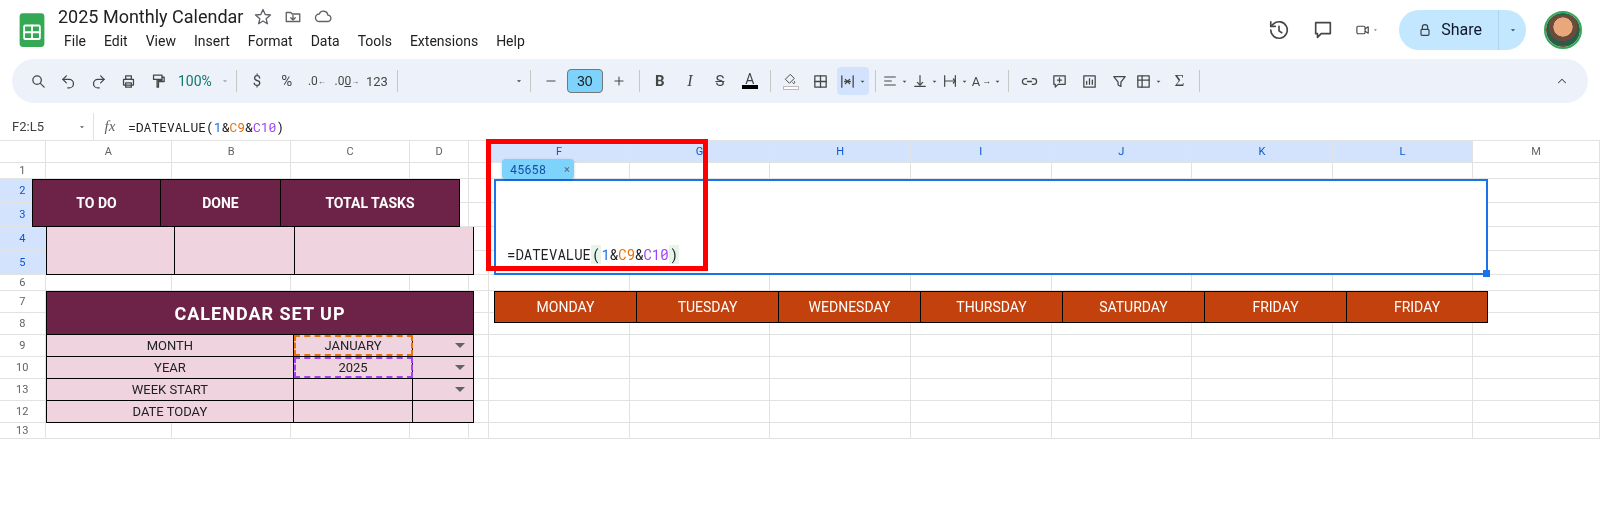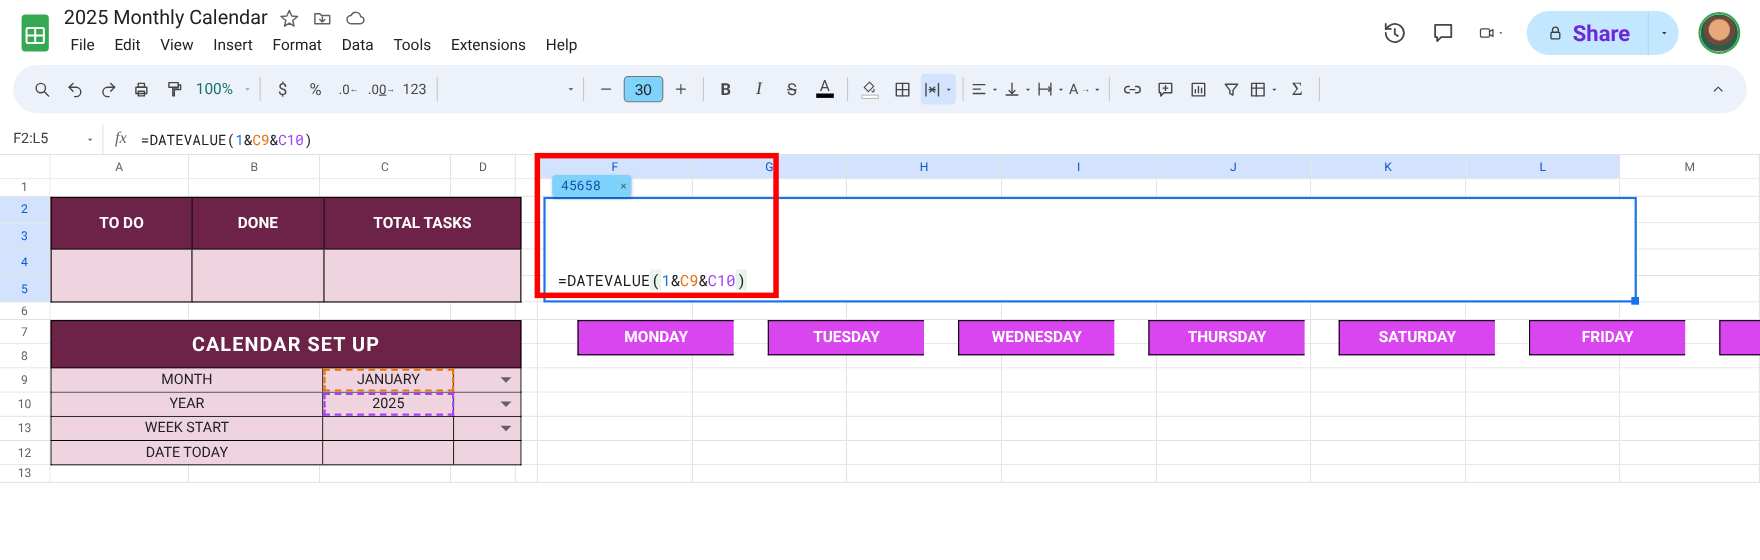--- a/index.html
+++ b/index.html
@@ -12,21 +12,21 @@
   .title-row { display:flex; align-items:center; gap:10px; padding-left:2px;}
   .doc-title { font-size:18px; color:#202124; letter-spacing:0px; }
   .title-icon { width:20px; height:20px; display:flex; align-items:center; justify-content:center; color:#5f6368; cursor:pointer;}
   .menu-row { display:flex; gap:2px; padding-top:2px;}
   .menu-item { font-size:14px; color:#202124; padding:4px 8px; border-radius:4px; cursor:pointer;}
   .title-spacer { flex:1; }
   .title-right { display:flex; align-items:center; gap:20px; padding-right:8px;}
   .hdr-icon { width:24px; height:24px; display:flex; align-items:center; justify-content:center; color:#444746; cursor:pointer;}
   .share-wrap { display:flex; align-items:center; background:#c2e7ff; border-radius:40px; height:40px; overflow:hidden;}
   .share-main { display:flex; align-items:center; gap:8px; padding:0 16px 0 18px; height:100%; cursor:pointer;}
-  .share-main .lbl { font-size:20px; font-weight:700; color:#6d28d9;}
+  .share-main .lbl { font-size:16px; font-weight:400; color:#0f172a;}
   .share-drop { width:28px; height:100%; display:flex; align-items:center; justify-content:center; border-left:1px solid rgba(0,0,0,0.08); cursor:pointer;}
   .avatar { width:34px; height:34px; border-radius:50%; background: radial-gradient(circle at 50% 40%, #e8a87c 0 40%, #6b4c3b 42% 60%, #2a5c4a 62% 100%); border:2px solid transparent; outline:2px solid #34a853; outline-offset:0px;}
   
   .toolbar-wrap { padding:6px 12px 0 12px; }
   .toolbar { background:#edf2fa; border-radius:24px; height:44px; display:flex; align-items:center; padding:0 12px; gap:2px; }
   .tb-btn { min-width:28px; height:28px; display:flex; align-items:center; justify-content:center; color:#444746; border-radius:4px; cursor:pointer; font-size:14px;}
   .tb-sep { width:1px; height:22px; background:#c7c7c7; margin:0 4px;}
   .tb-txt { font-size:14px; color:#0f766e; padding:0 4px;}
   .font-size-box { display:flex; align-items:center; gap:2px;}
   .font-size-input { width:36px; height:24px; border:1px solid #747775; border-radius:4px; text-align:center; font-size:14px; color:#202124; background:#7dd3fc;}
@@ -51,21 +51,21 @@
   .row-h { width:46px; text-align:center; font-size:11px; color:#5f6368; border-right:1px solid #e1e3e1; border-bottom:1px solid #e1e3e1; background:#fff; display:flex; align-items:center; justify-content:center;}
   .row-h.sel { background:#d3e3fd; color:#0b57d0;}
   .cell { border-right:1px solid #e1e3e1; border-bottom:1px solid #e1e3e1; background:#fff;}
   
   .cA{width:128px;} .cB{width:120px;} .cC{width:120px;} .cD{width:60px;} .cE{width:20px;}
   .cF{width:142px;} .cG{width:142px;} .cH{width:142px;} .cI{width:142px;} .cJ{width:142px;} .cK{width:142px;} .cL{width:142px;} .cM{width:128px;}
   
   .r1{height:16px;} .r2,.r3,.r4,.r5{height:24px;} .r6{height:16px;} .r7,.r8{height:22px;}
   .r9,.r10,.r11,.r12{height:22px;} .r13{height:16px;}
   
-  .todo-header { position:absolute; left:46px; top:16px; display:flex; height:48px; }
+  .todo-header { position:absolute; left:32px; top:16px; display:flex; height:48px; }
   .todo-h-cell { width:128px; background:#6d2247; color:#fff; font-weight:700; font-size:14px; display:flex; align-items:center; justify-content:center; border:1px solid #000; border-right:none;}
   .todo-h-cell:nth-child(2){width:120px;}
   .todo-h-wide { width:180px; background:#6d2247; color:#fff; font-weight:700; font-size:14px; display:flex; align-items:center; justify-content:center; border:1px solid #000;}
   .todo-body { position:absolute; left:46px; top:64px; display:flex; height:48px;}
   .todo-b-cell { background:#efd4df; border:1px solid #000; border-top:none; }
   
   .cal-header { position:absolute; left:46px; top:128px; width:428px; height:44px; background:#6d2247; color:#fff; font-weight:700; font-size:18px; display:flex; align-items:center; justify-content:center; border:1px solid #000; letter-spacing:1px;}
   .setup-row { position:absolute; left:46px; width:428px; height:22px; display:flex; border:1px solid #000; border-top:none;}
   .setup-label { width:248px; background:#efd4df; display:flex; align-items:center; justify-content:center; font-size:13px; color:#202124; border-right:1px solid #000;}
   .setup-val { width:120px; background:#efd4df; display:flex; align-items:center; justify-content:center; font-size:13px; color:#202124; border-right:1px solid #000; position:relative;}
@@ -77,21 +77,21 @@
   .big-sel { position:absolute; top:16px; height:96px; background:#fff; border:2px solid #1a73e8;}
   .big-sel .fill-handle { position:absolute; right:-4px; bottom:-4px; width:7px; height:7px; background:#1a73e8;}
   .result-tip { position:absolute; top:-22px; left:6px; background:#7dd3fc; color:#174ea6; font-family:"Roboto Mono",monospace; font-size:12px; padding:2px 28px 2px 8px; border-radius:4px; box-shadow:0 1px 3px rgba(0,0,0,0.2);}
   .result-tip .x { position:absolute; right:4px; top:2px; color:#5f6368; font-size:11px; cursor:pointer;}
   .formula-edit { position:absolute; left:8px; bottom:8px; font-family:"Roboto Mono",monospace; font-size:14px; background:#fff; padding:1px 3px;}
   .formula-edit .bg { background:#e6f4ea; padding:0 1px;}
   
   .red-box { position:absolute; border:5px solid #ff0000; pointer-events:none;}
   
   .days-row { position:absolute; top:128px; height:32px; display:flex;}
-  .day-cell { width:142px; background:#d946ef; color:#fff; font-weight:700; font-size:14px; display:flex; align-items:center; justify-content:center; border:1px solid #000; border-right:none;margin-left:31px;}
+  .day-cell { width:142px; background:#c2410c; color:#fff; font-weight:400; font-size:14px; display:flex; align-items:center; justify-content:center; border:1px solid #000; border-right:none;}
   .day-cell:last-child{border-right:1px solid #000;}
   
   svg { stroke:currentColor; fill:none; stroke-width:1.8; stroke-linecap:round; stroke-linejoin:round;}
   .fill-svg { fill:currentColor; stroke:none;}
   .wrap-sel { background:#d3e3fd; border-radius:4px; padding:2px;}
 </style>
 </head>
 <body>
 
 <div class="titlebar">

